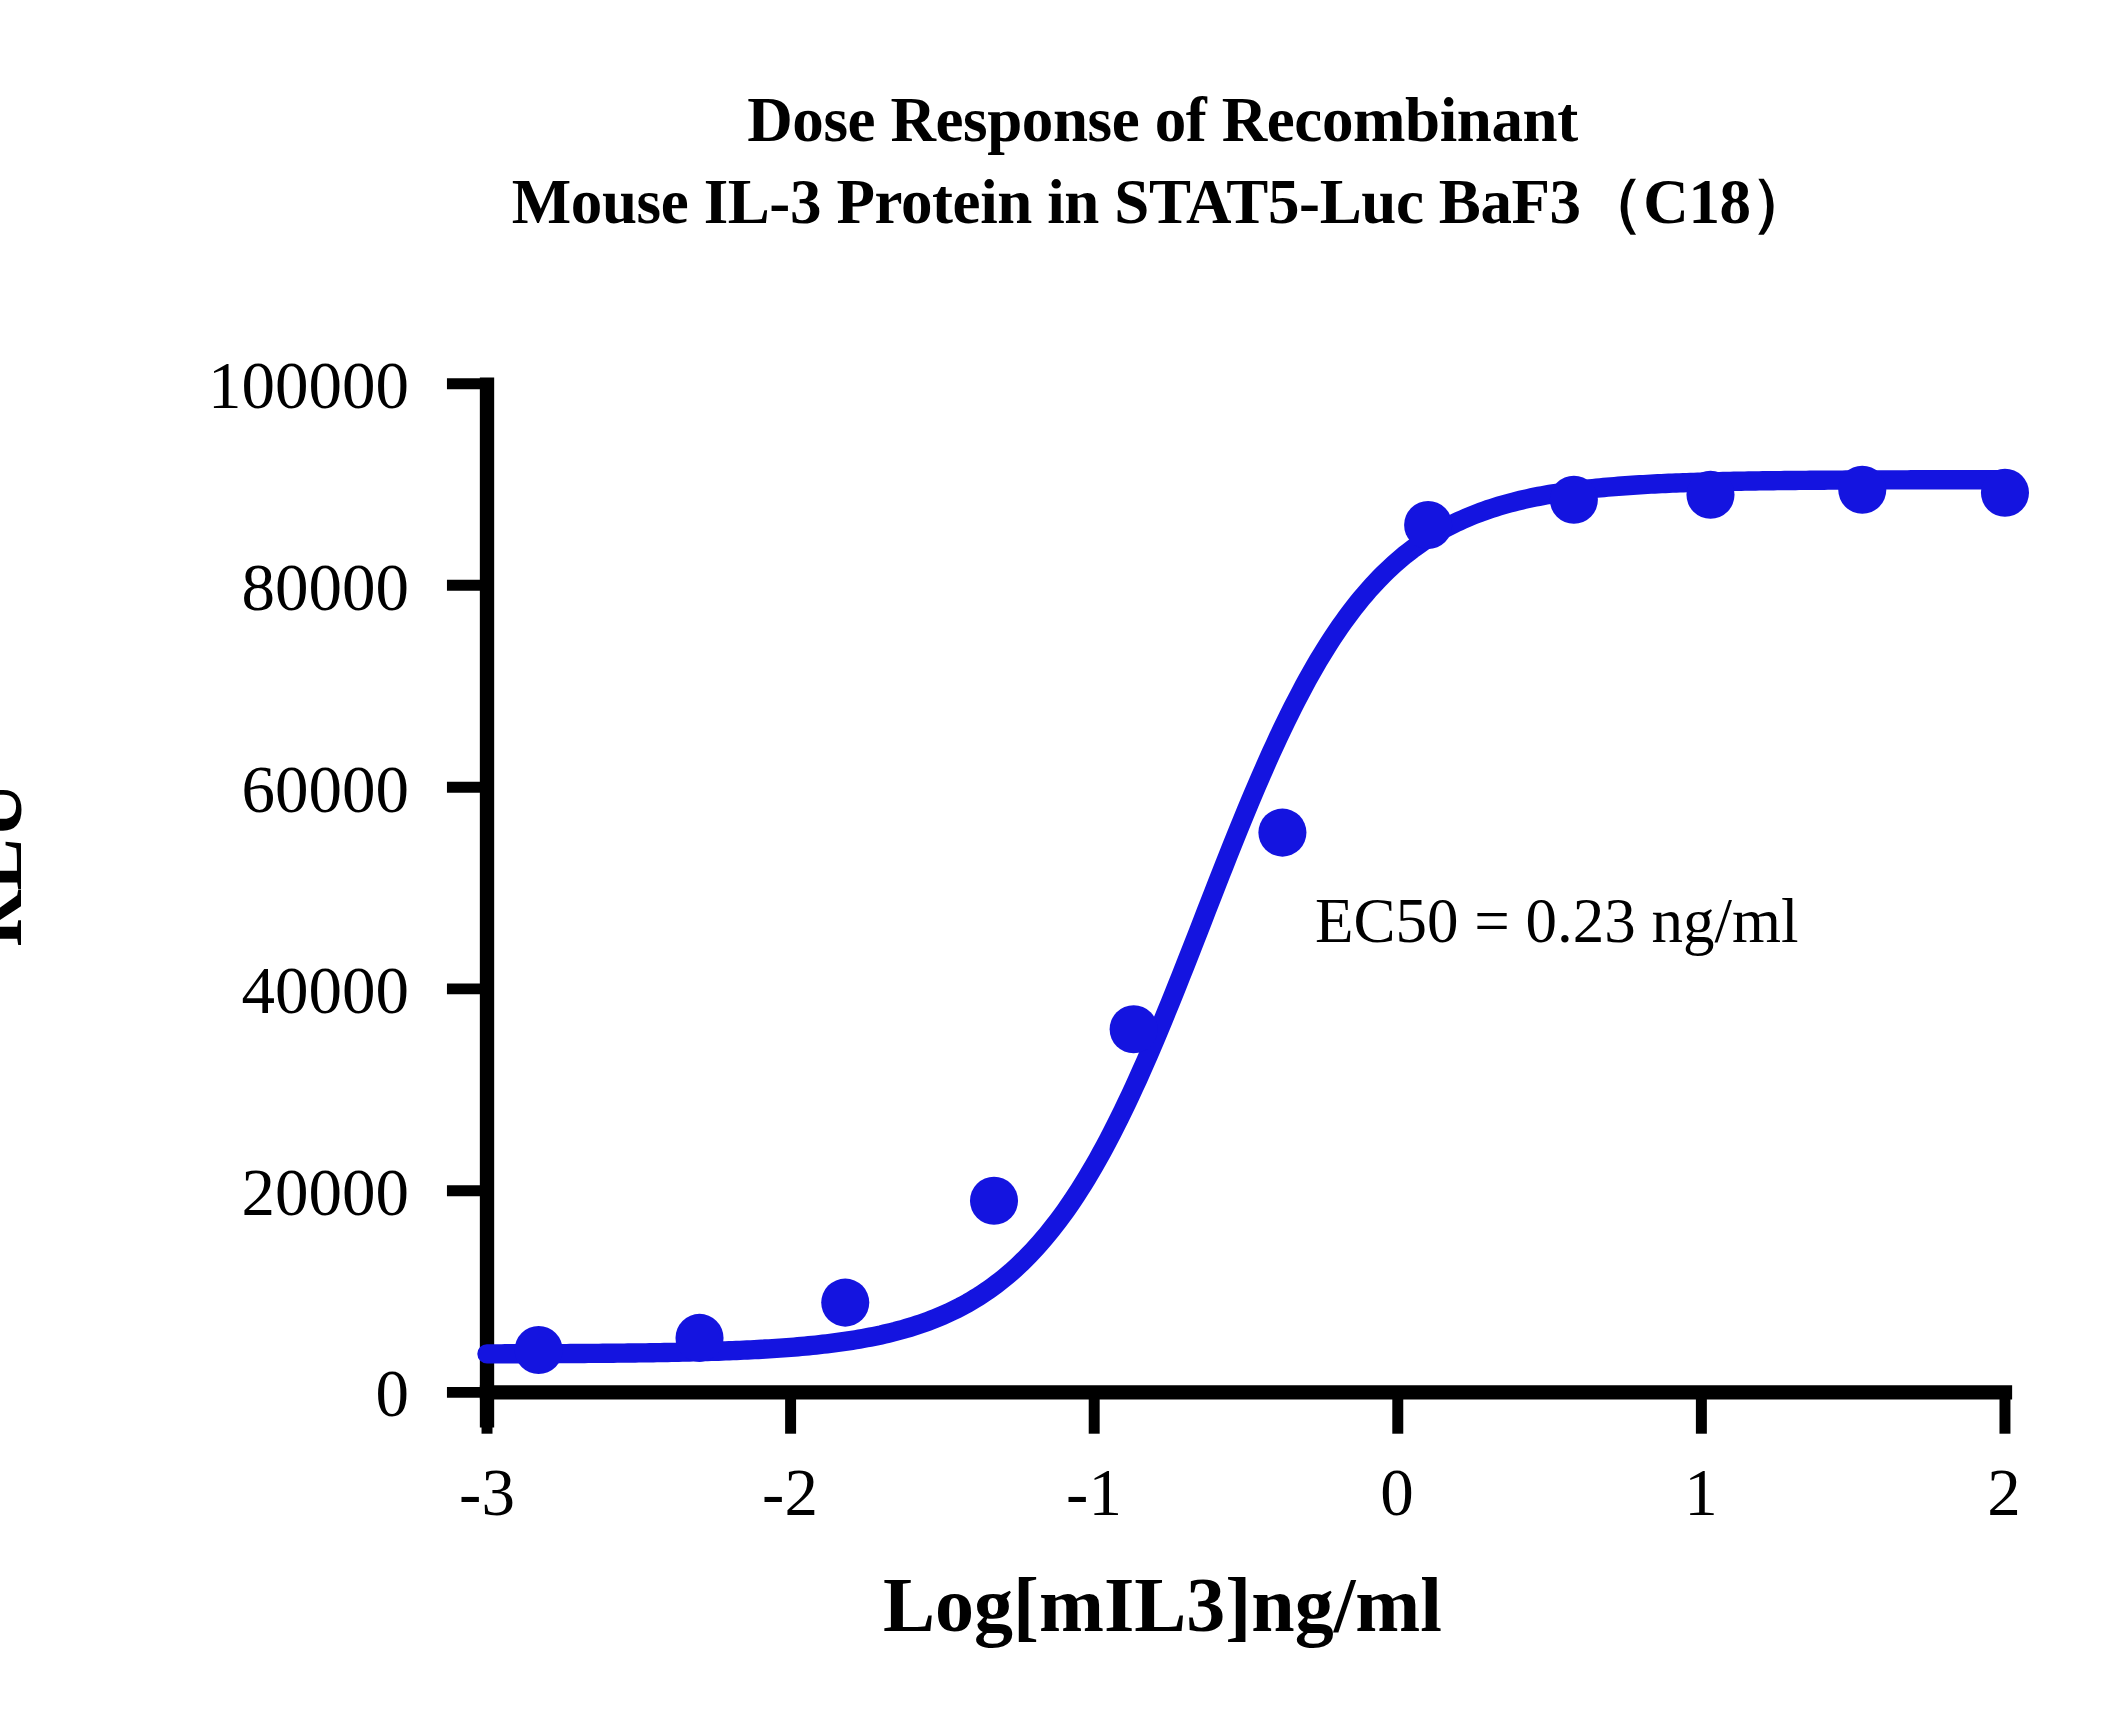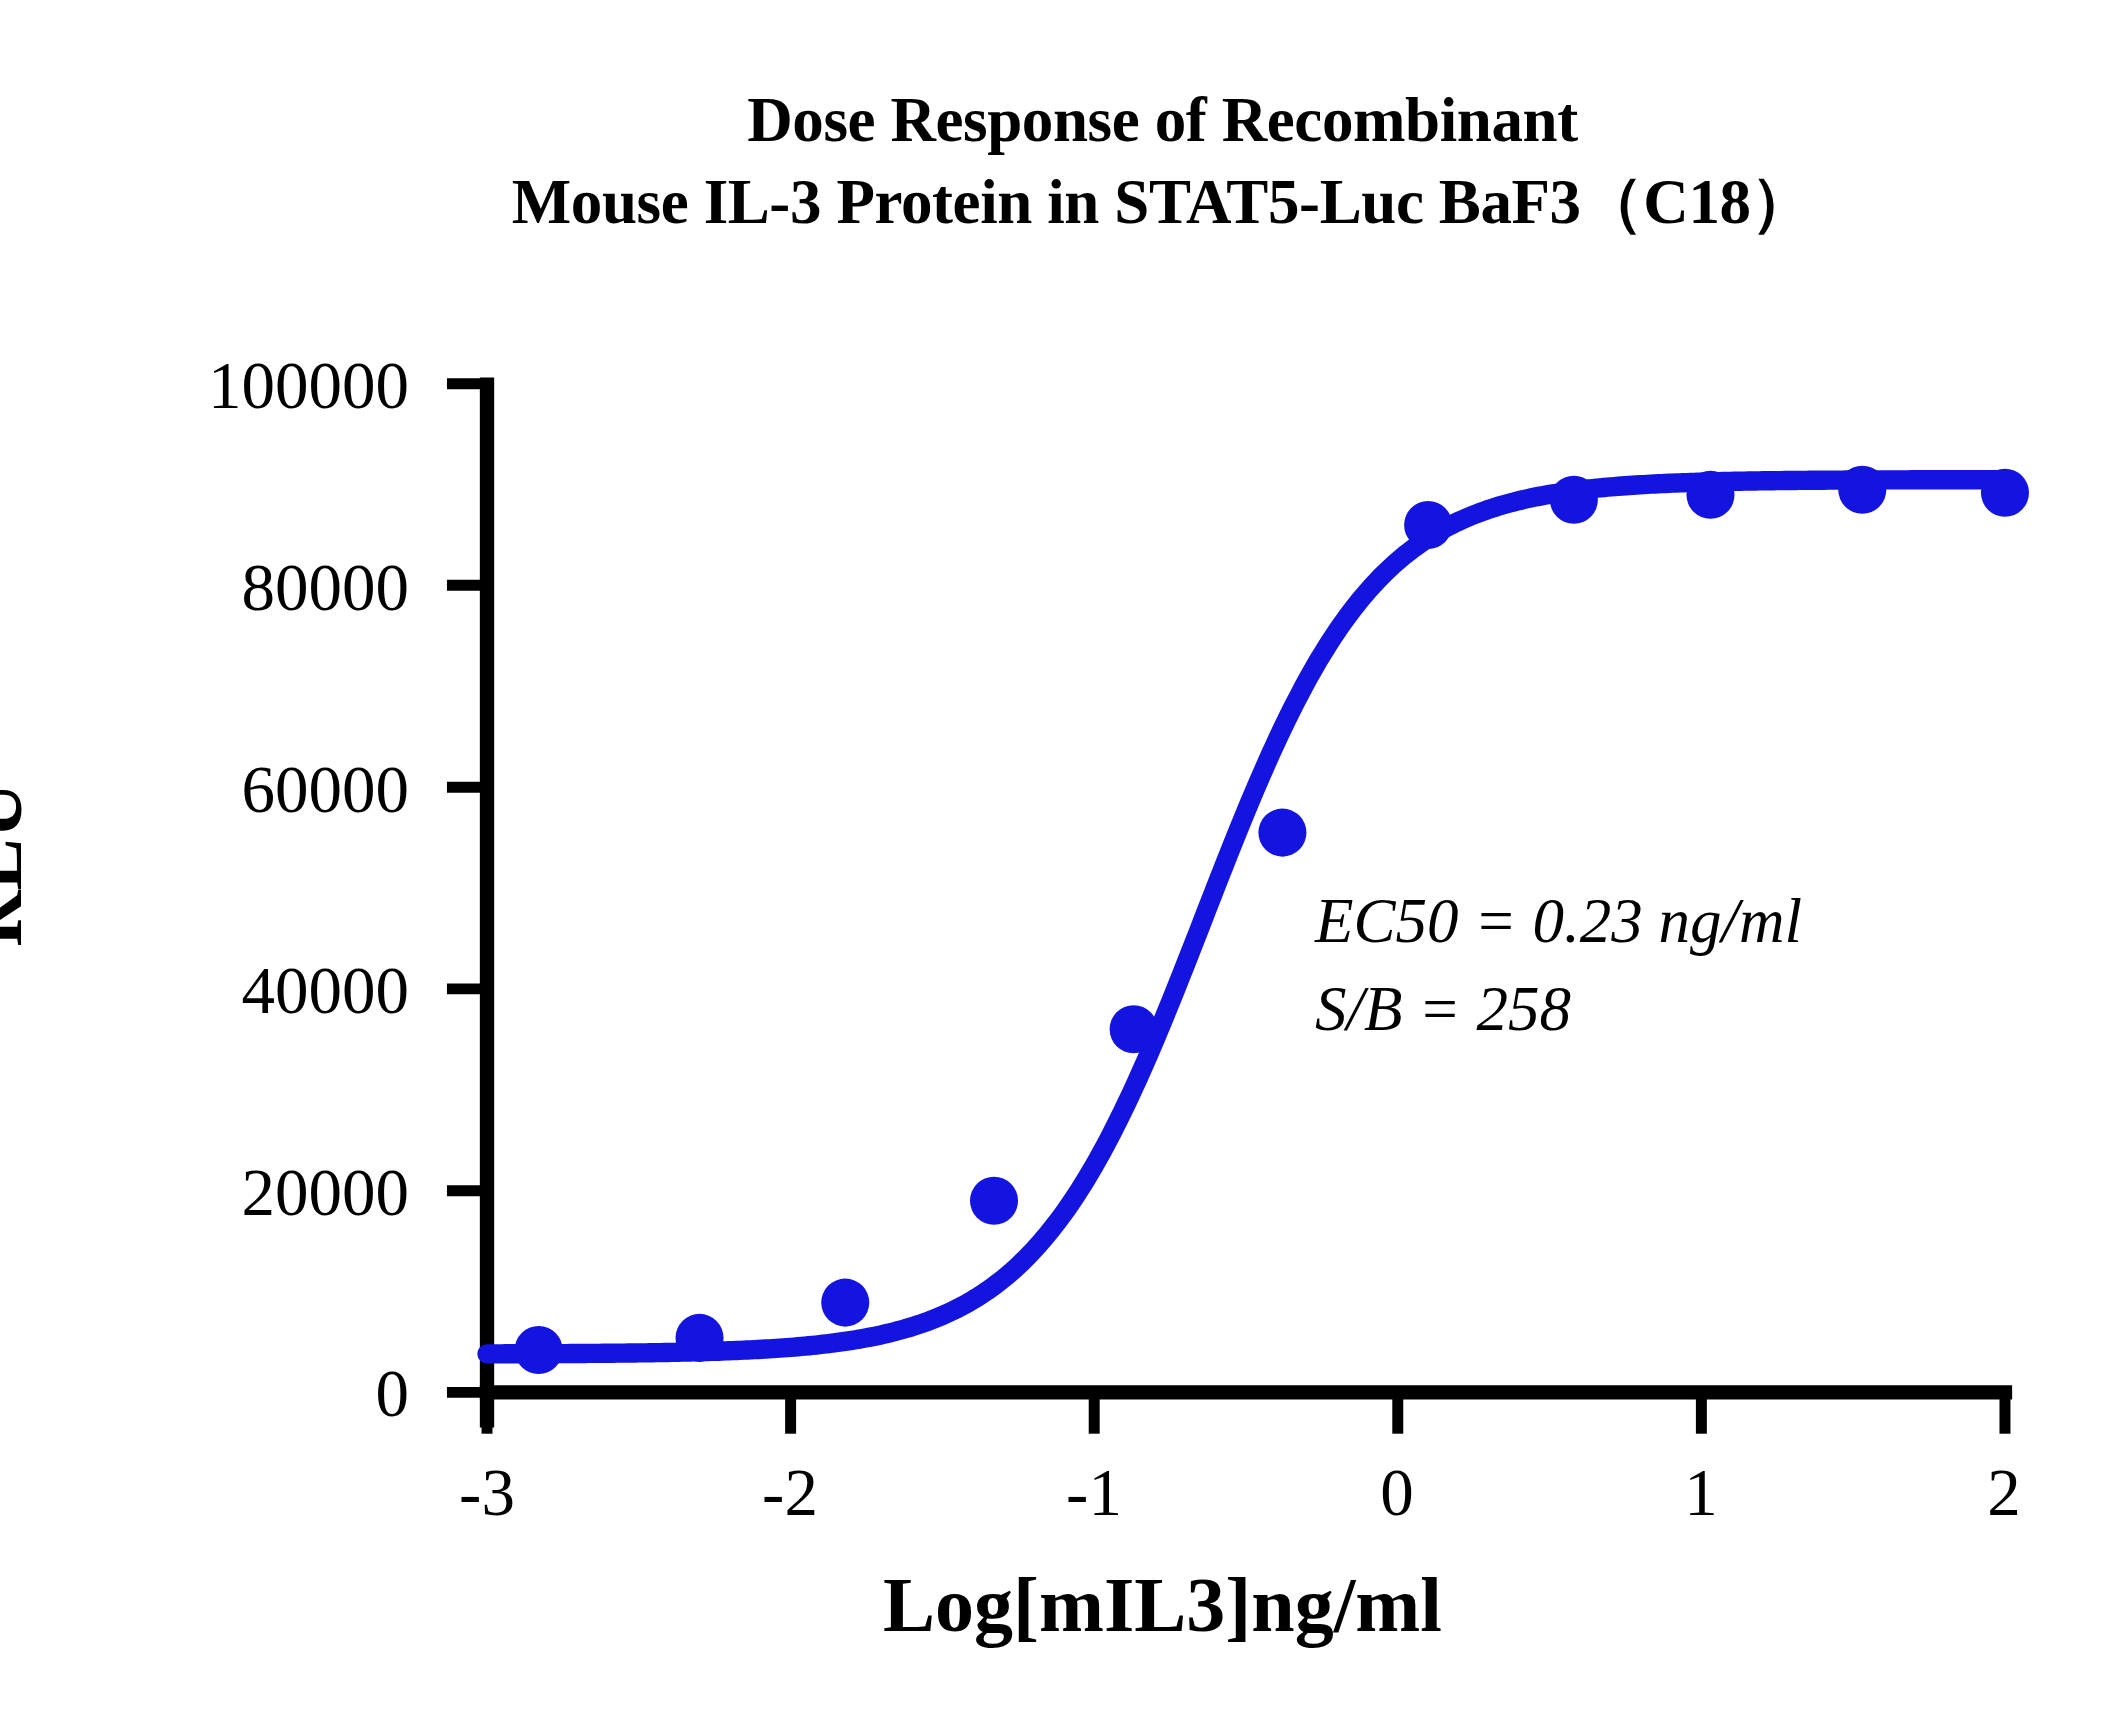--- a/index.html
+++ b/index.html
@@ -93,21 +93,21 @@
   
   #annotation {
     position: absolute;
     left: 1315px;
     top: 877px;
     font-size: 63px;
     line-height: 1.40;
     color: #000000;
     white-space: nowrap;
   }
-  #annotation .aline { display: block; font-style: italic; }
+  #annotation .aline { display: block; }
 </style>
 </head>
 <body>
 
 <div id="figure">
 
   <div id="chart-title">
     <span class="tline">Dose Response of Recombinant</span>
     <span class="tline">Mouse IL-3 Protein in STAT5-Luc BaF3（C18）</span>
   </div>
@@ -166,17 +166,16 @@
   <div class="xtick-label" style="left:1031px;  top:1459px;">-1</div>
   <div class="xtick-label" style="left:1334px;  top:1459px;">0</div>
   <div class="xtick-label" style="left:1638px;  top:1459px;">1</div>
   <div class="xtick-label" style="left:1941px;  top:1459px;">2</div>
 
   <div id="y-axis-title">RLU</div>
   <div id="x-axis-title">Log[mIL3]ng/ml</div>
 
   <div id="annotation">
     <span class="aline">EC50 = 0.23 ng/ml</span>
-    <span class="aline">S/B = 258</span>
   </div>
 
 </div>
 
 
 </body></html>

